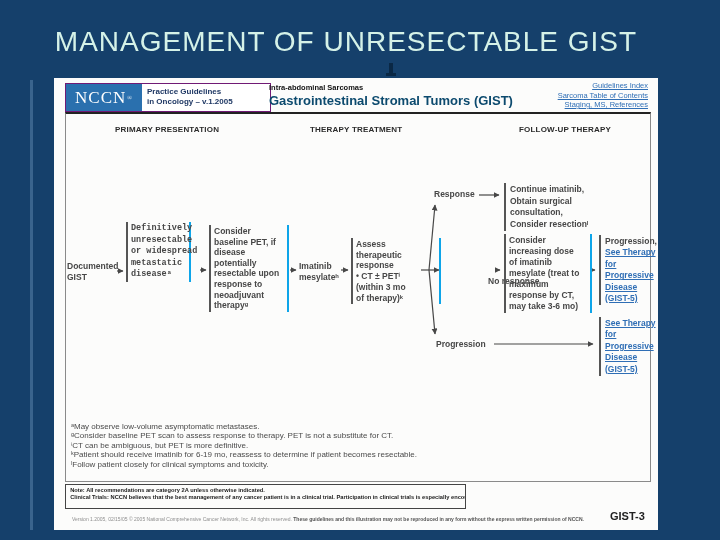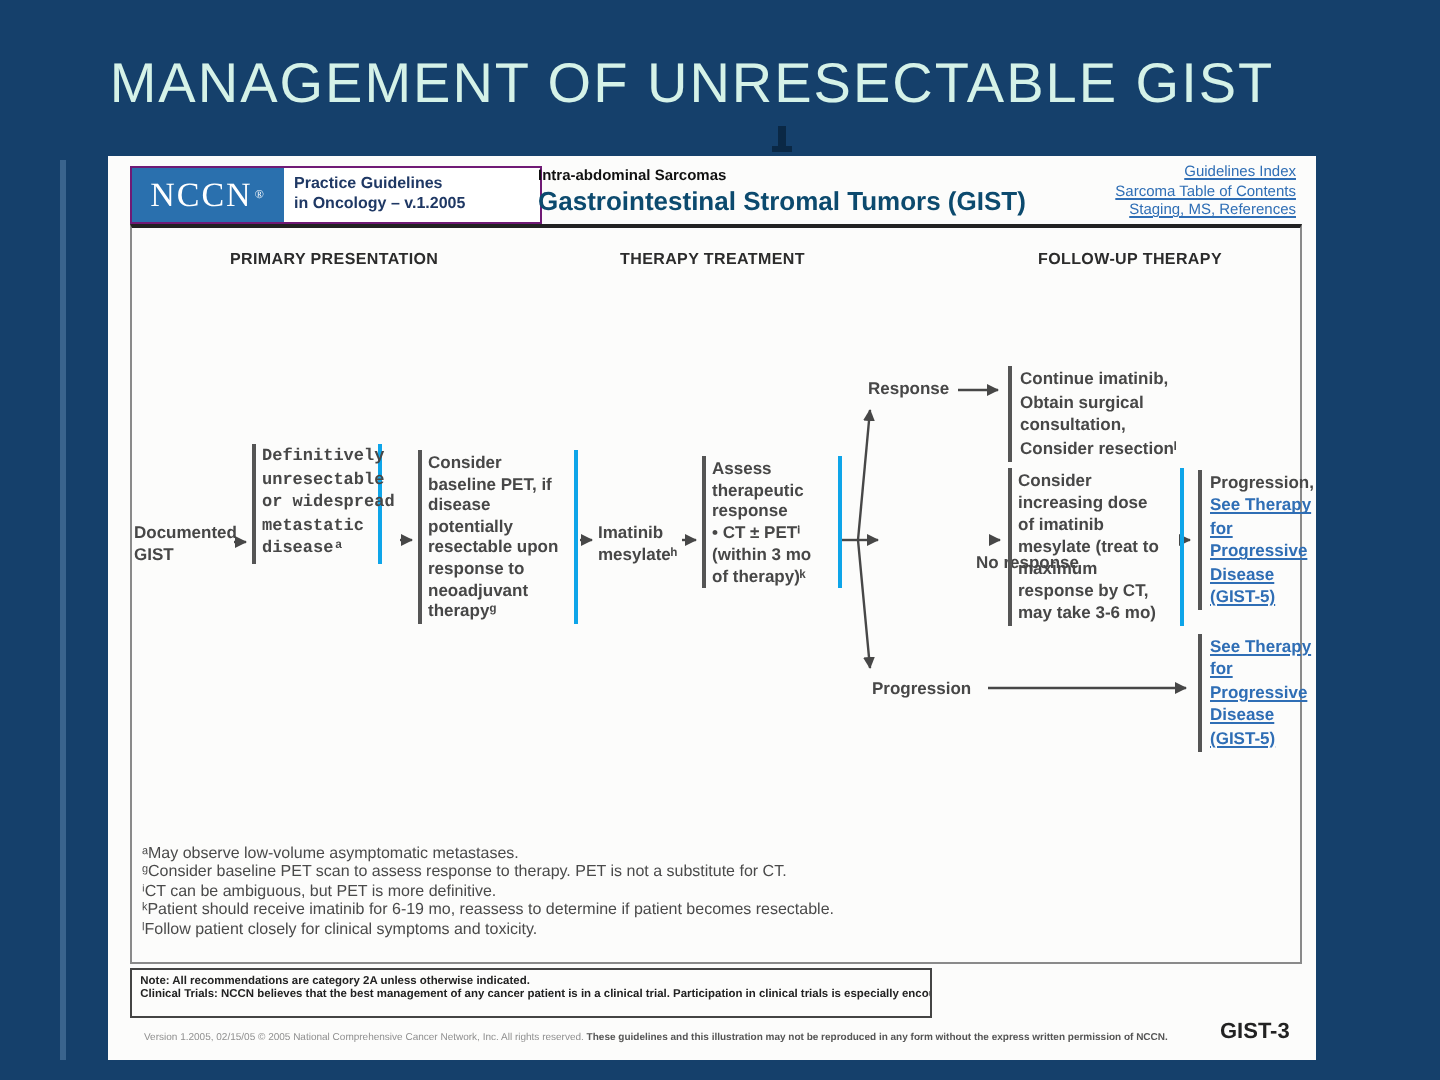--- a/index.html
+++ b/index.html
@@ -138,21 +138,21 @@
       <div>response to</div>
       <div>neoadjuvant</div>
       <div>therapyᵍ</div>
     </div>
 
   <div class="flow-node" style="left:245px; top:183px; line-height:10.5px;">
       <div>Imatinib</div>
       <div>mesylateʰ</div>
     </div>
 
-  <div class="flow-node bracket-lr" style="left:297px; top:150px; line-height:10.7px; width:70px;">
+  <div class="flow-node bracket-lr" style="left:297px; top:160px; line-height:10.7px; width:90px;">
       <div>Assess</div>
       <div>therapeutic</div>
       <div>response</div>
       <div>• CT ± PETⁱ</div>
       <div>(within 3 mo</div>
       <div>of therapy)ᵏ</div>
     </div>
 
   <div class="flow-node" style="left:380px; top:111px;">Response</div>
   <div class="flow-node" style="left:390px; top:198px;margin-left:44px;">No response</div>

